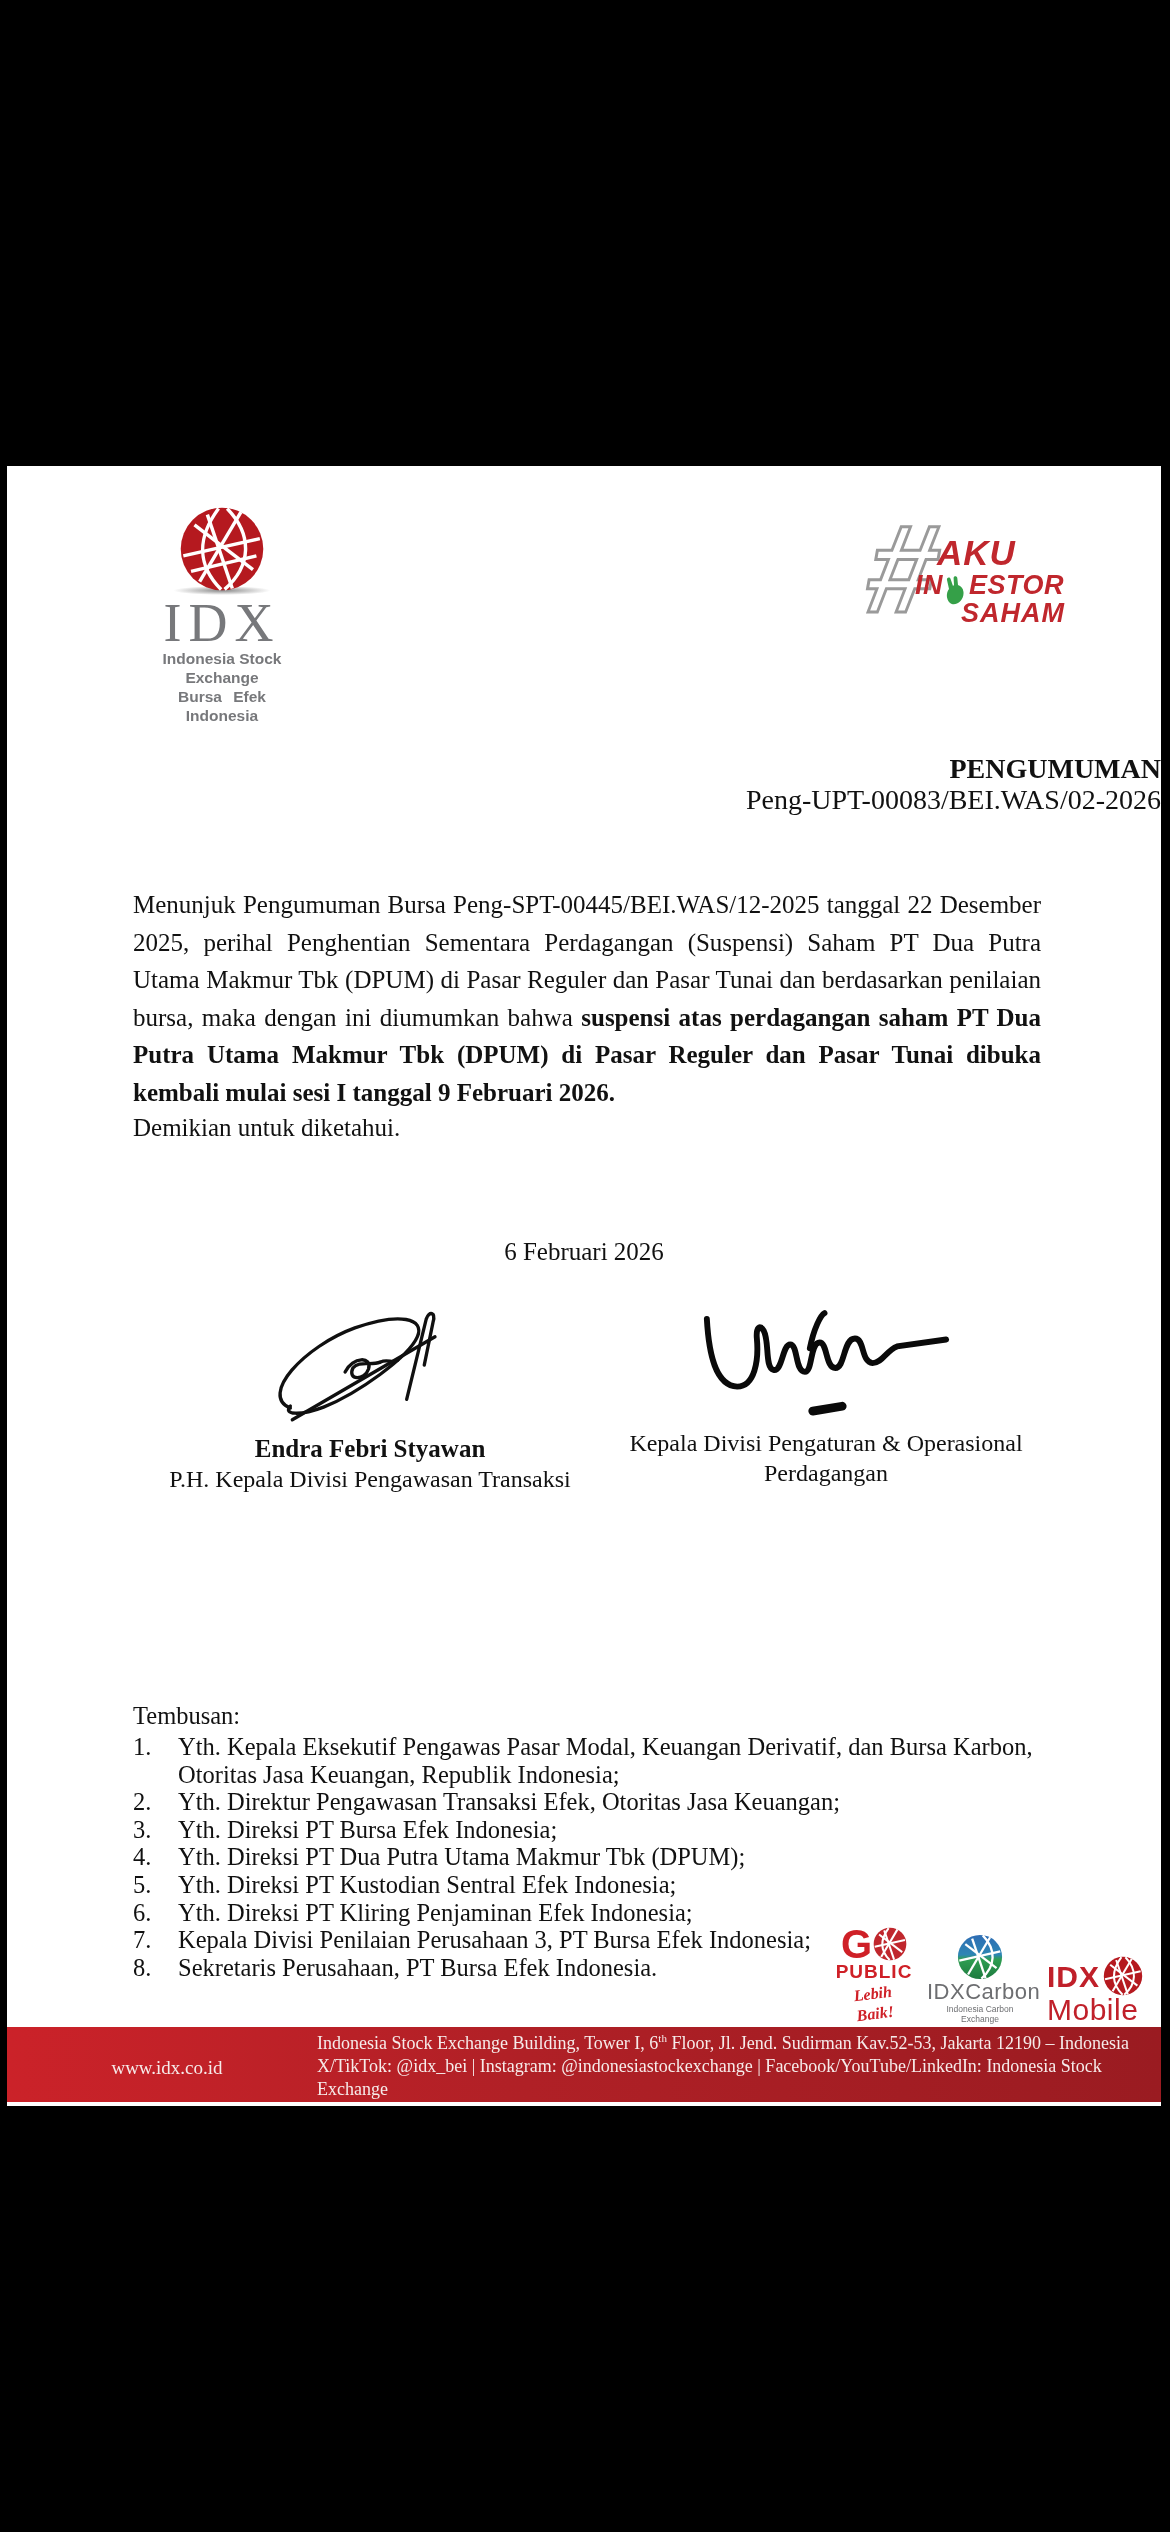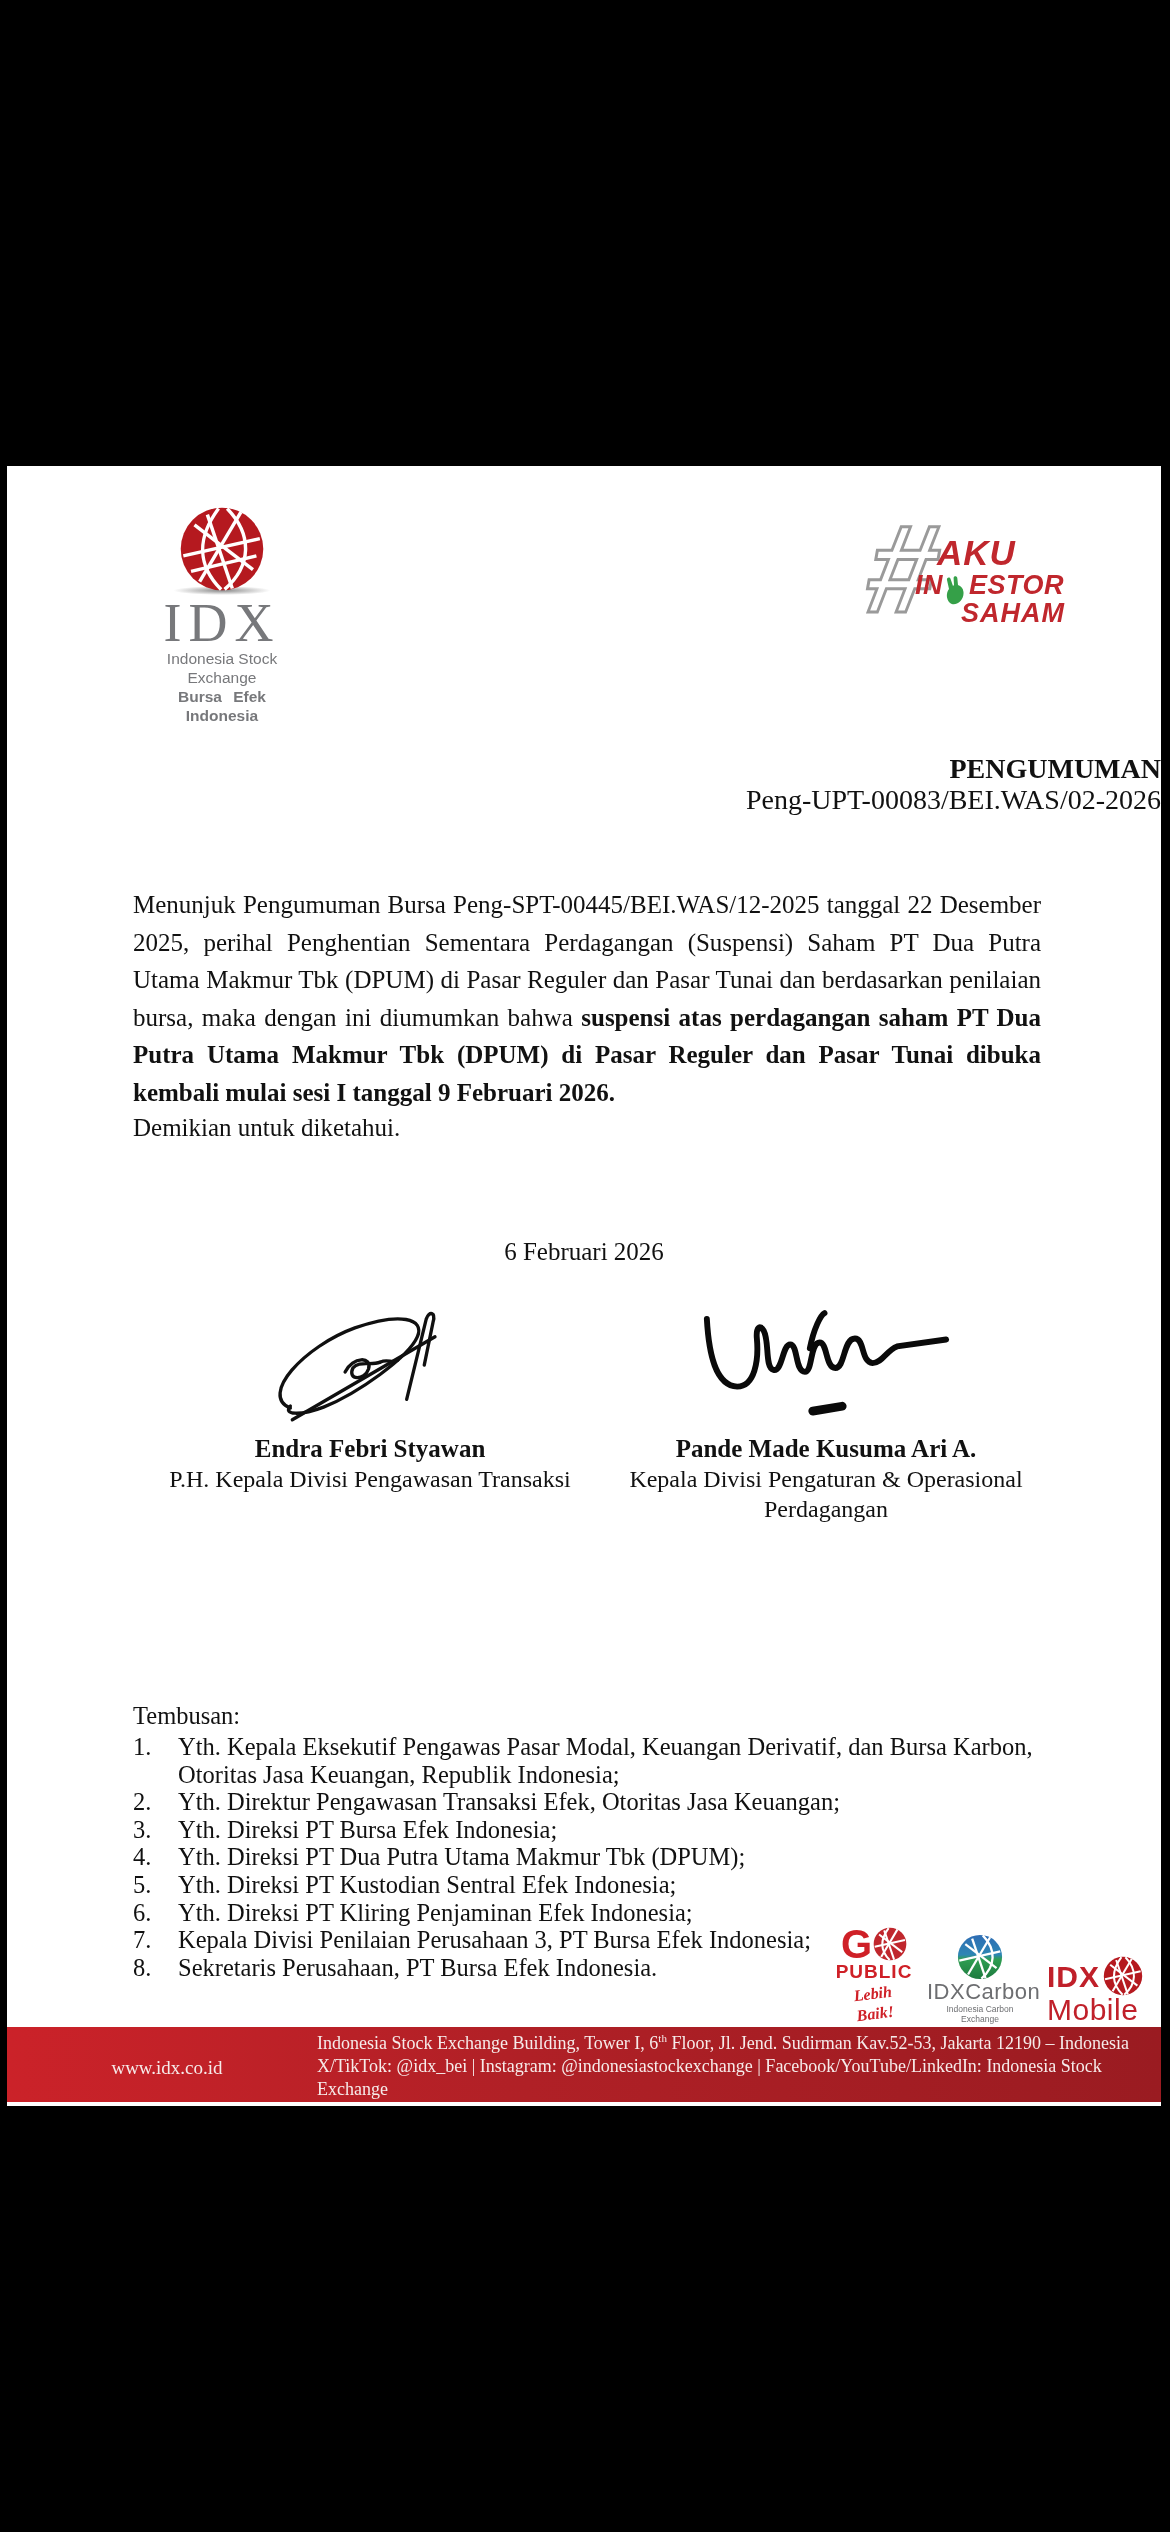--- a/index.html
+++ b/index.html
@@ -7,21 +7,21 @@
             font-family:"Liberation Serif", serif;color:#111;}
   .page{position:absolute;left:7px;top:466px;width:1154px;height:1640px;background:#fff;}
 
   
   .idx-logo{position:absolute;left:140px;top:40px;width:150px;text-align:center;}
   .idx-globe{width:86px;height:86px;display:block;margin:0 auto;}
   .idx-shadow{width:98px;height:9px;margin:-6px auto 0;border-radius:50%;
               background:radial-gradient(ellipse at center,#8a8a8a 0%,rgba(200,200,200,0) 70%);}
   .idx-word{font-family:"Liberation Serif",serif;font-size:54px;color:#77787b;letter-spacing:7px;
             line-height:52px;margin-top:2px;}
-  .idx-sub{font-family:"Liberation Sans",sans-serif;font-size:15.5px;color:#77787b;line-height:19px;font-weight:400;}
+  .idx-sub{font-family:"Liberation Sans",sans-serif;font-size:15.5px;color:#77787b;line-height:19px;font-weight:700;}
   .idx-sub2{font-family:"Liberation Sans",sans-serif;font-size:15.5px;color:#77787b;line-height:19px;font-weight:600;word-spacing:7px;}
 
   
   .aku{position:absolute;left:868px;top:66px;width:210px;height:100px;
        font-family:"Liberation Sans",sans-serif;}
   .aku-hash{position:absolute;left:-6px;top:-26px;font-size:125px;font-weight:800;
             transform:skewX(-10deg);color:#fff;-webkit-text-stroke:3px #9a9a9a;line-height:125px;}
   .aku-l1{position:absolute;left:62px;top:1px;font-size:35px;font-weight:800;font-style:italic;
           color:#c0272d;letter-spacing:1px;}
   .aku-l2{position:absolute;left:40px;top:38px;font-size:27px;font-weight:800;font-style:italic;
@@ -152,21 +152,20 @@
     <div class="sig-col right">
       <div class="sig-img">
         <svg width="255" height="122" viewBox="0 0 260 122">
           <g stroke="#0a0a0a" stroke-width="6" fill="none" stroke-linecap="round">
             <path d="M8 12 C 10 48 17 80 39 81 C 57 81 61 54 59 32 C 58 21 62 17 66 24 C 72 35 67 62 76 64 C 85 66 85 38 93 38 C 101 38 98 66 108 66 C 116 66 113 36 123 36 C 131 36 129 62 139 62 C 149 62 147 32 159 32 C 169 32 165 56 177 57 C 187 57 191 44 202 40 L 252 33"></path>
             <path d="M113 42 C 117 22 124 8 128 6"></path>
           </g>
           <path d="M116 106 L 146 101" stroke="#0a0a0a" stroke-width="9" stroke-linecap="round" fill="none"></path>
         </svg>
       </div>
-      <div class="sig-name">Pande Made Kusuma Ari A.</div>
       <div class="sig-title">Kepala Divisi Pengaturan &amp; Operasional Perdagangan</div>
     </div>
 
     <div class="tembusan-h">Tembusan:</div>
     <div class="tembusan-list">
       <div class="t-item">
         <span class="t-num">1.</span>
         <span class="t-text">Yth. Kepala Eksekutif Pengawas Pasar Modal, Keuangan Derivatif, dan Bursa Karbon, Otoritas Jasa Keuangan, Republik Indonesia;</span>
       </div>
       <div class="t-item">

